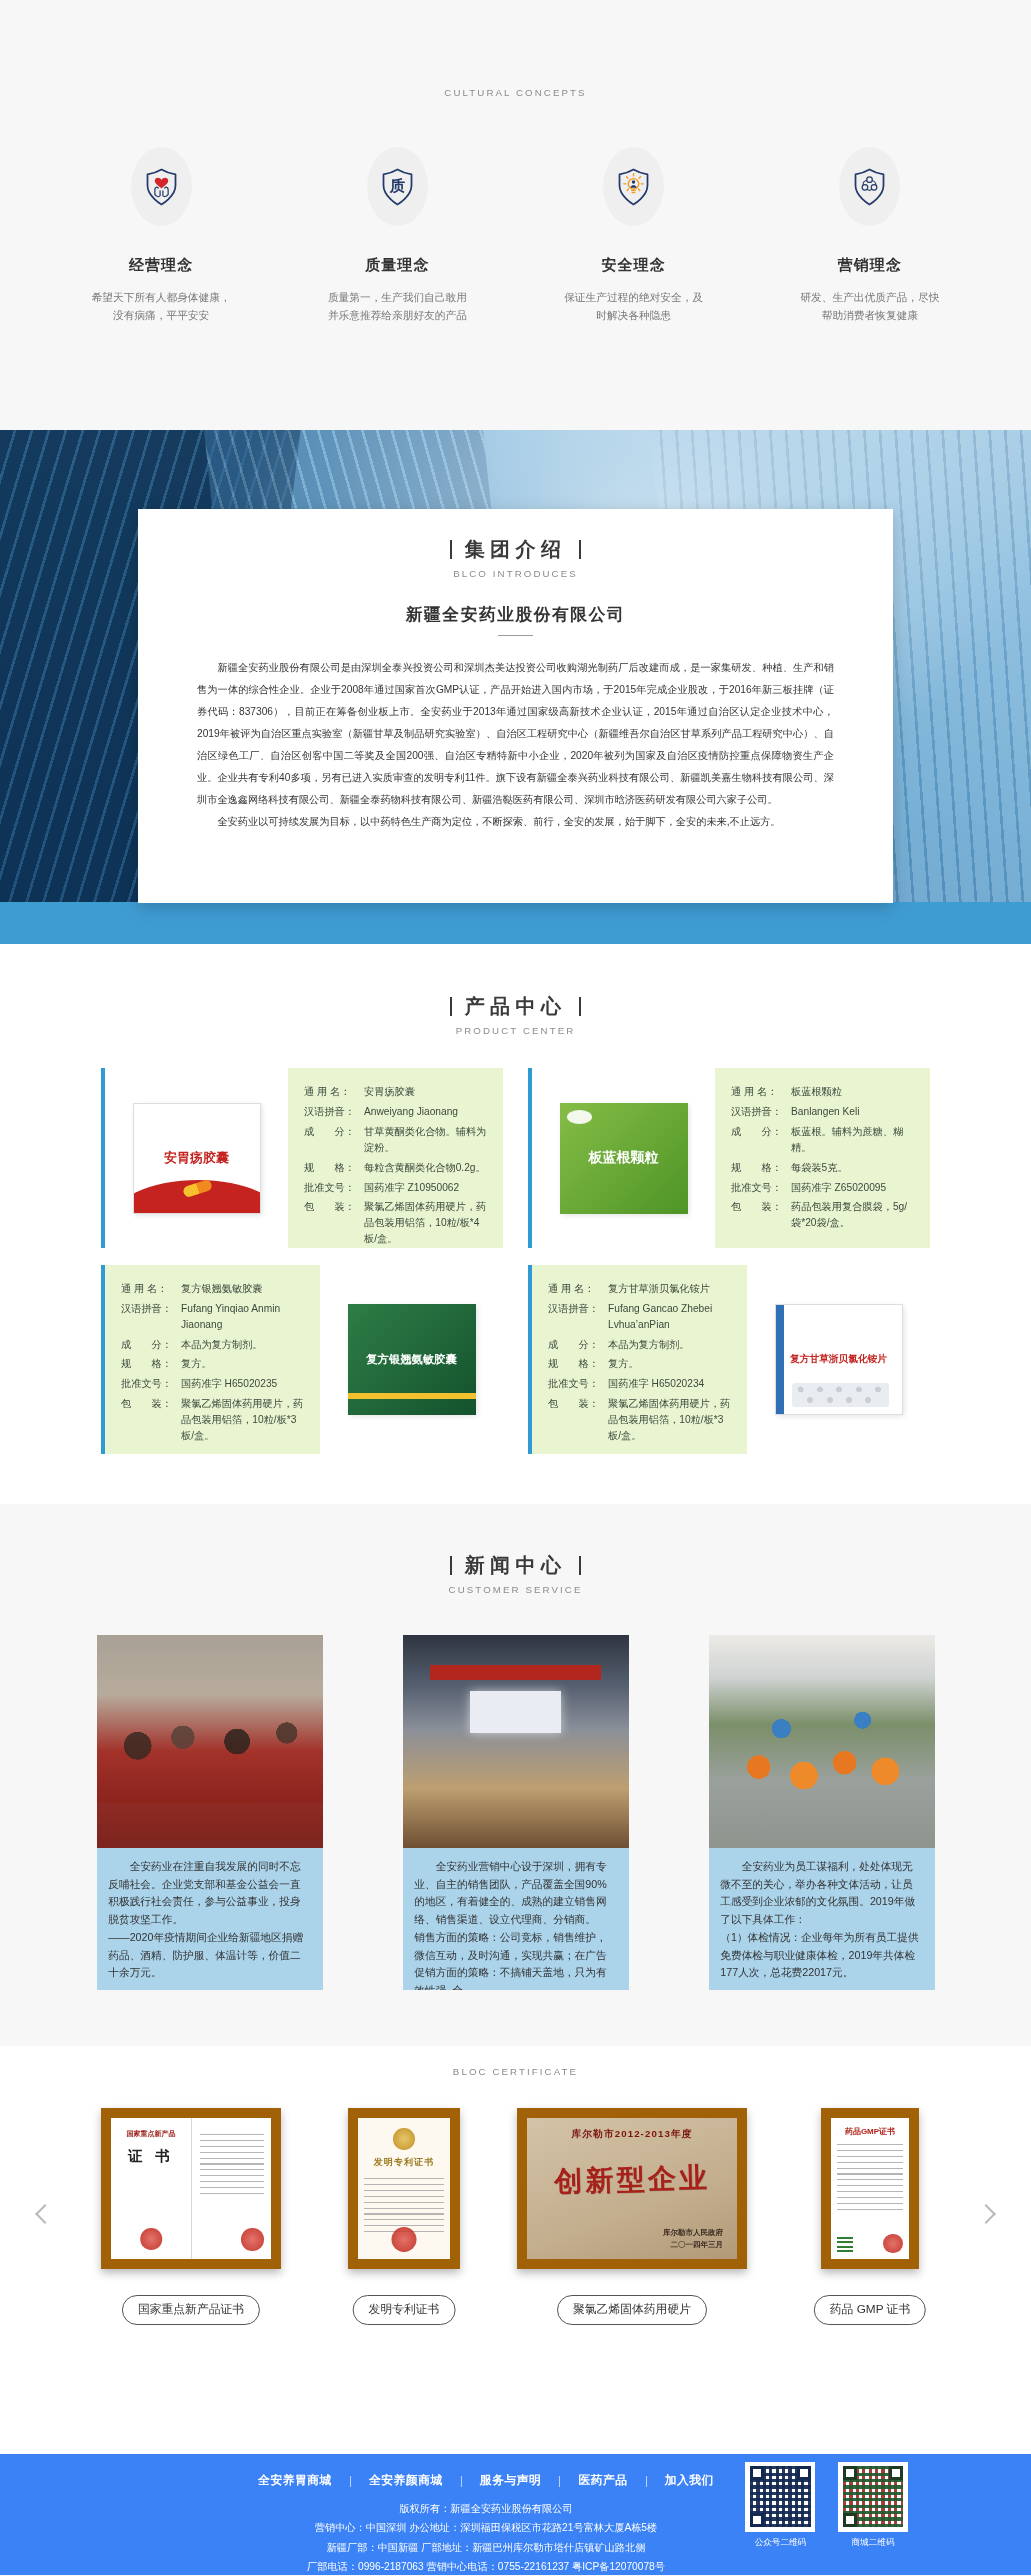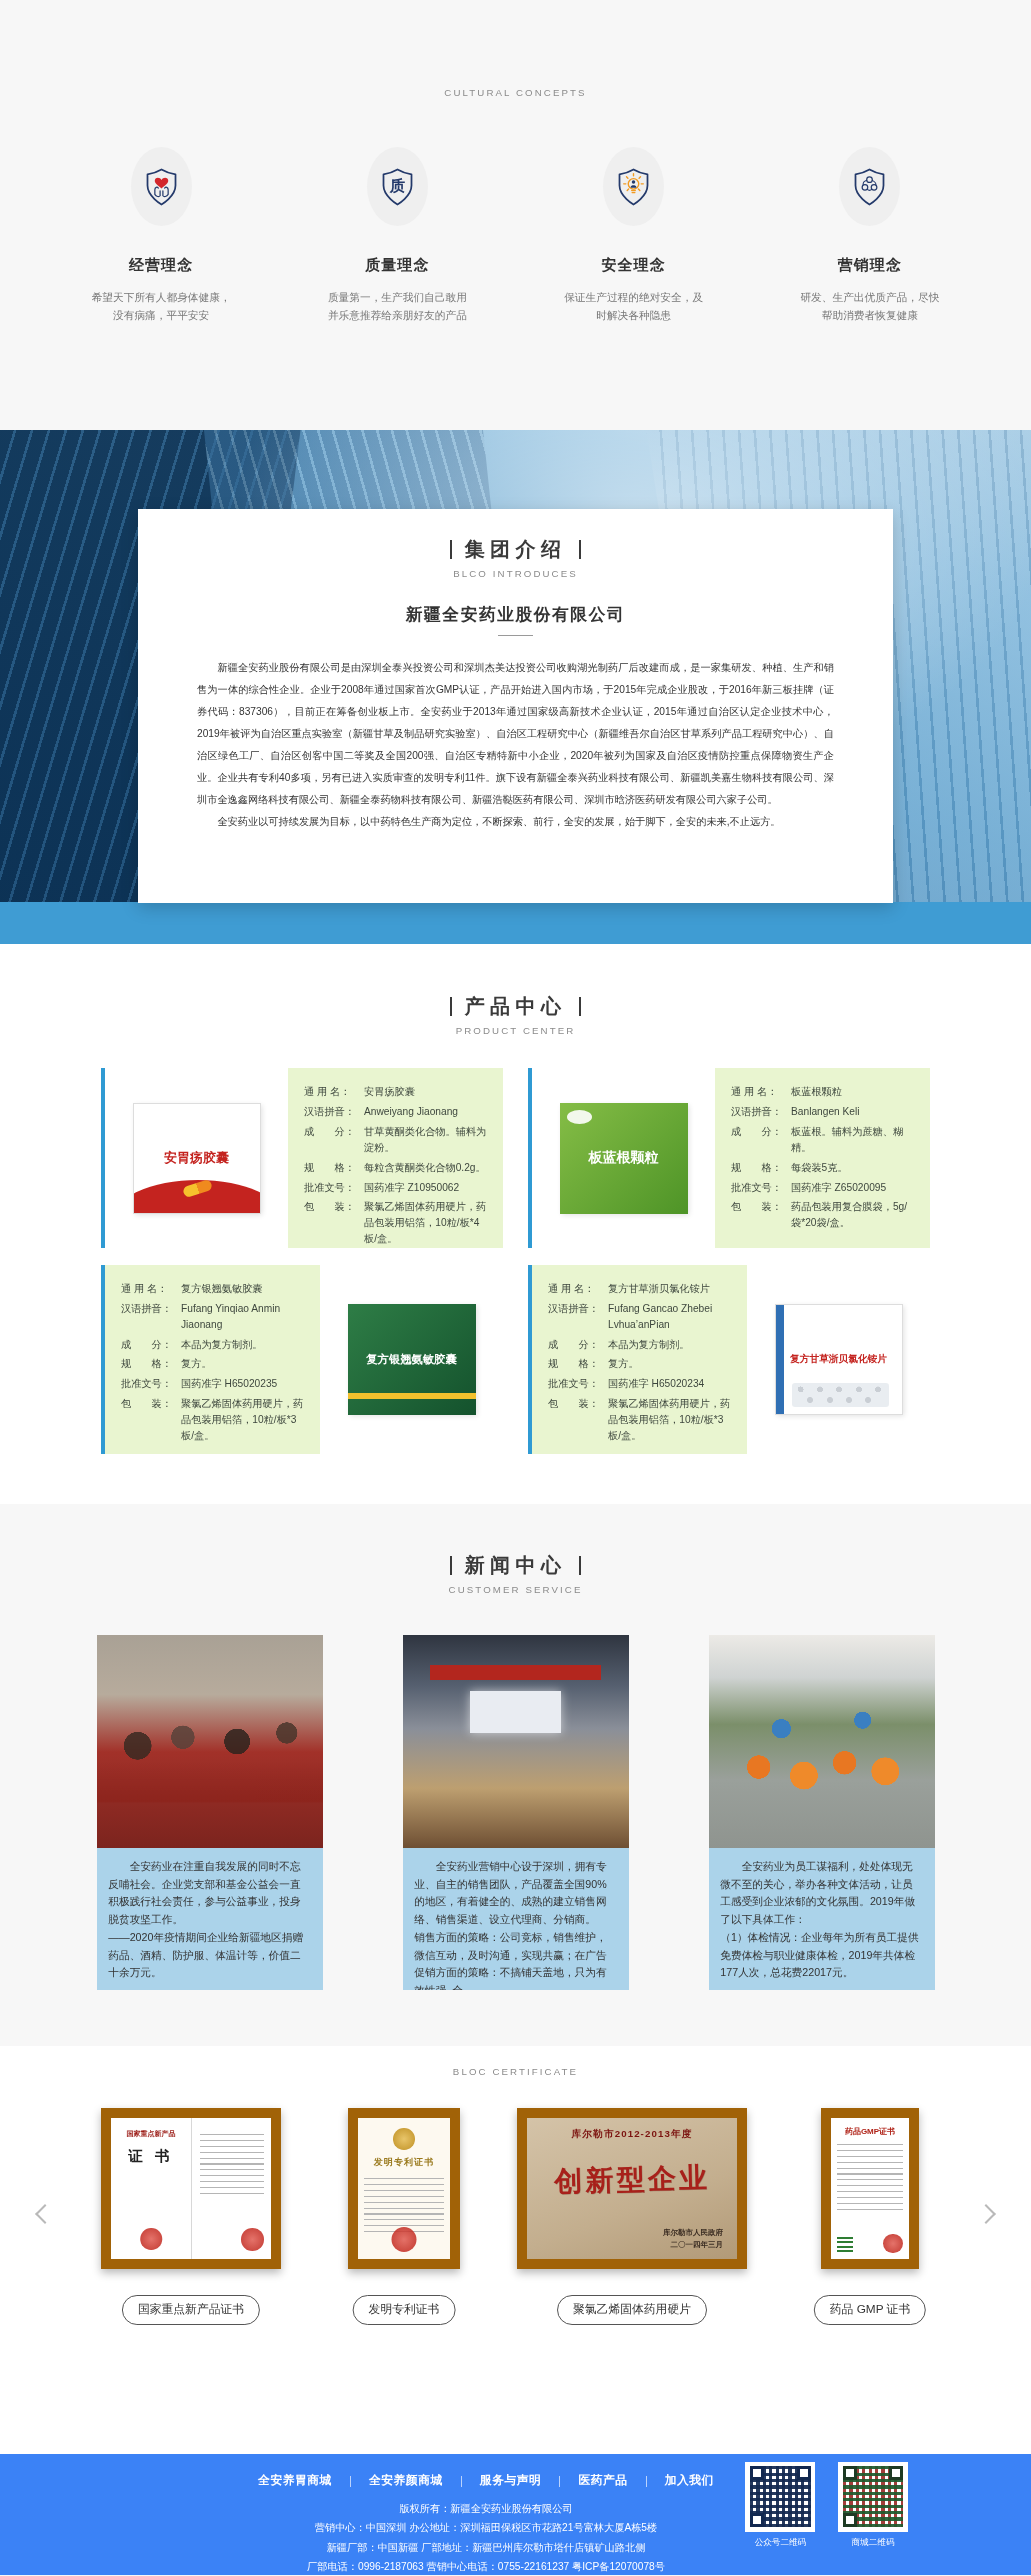--- a/index.html
+++ b/index.html
@@ -114,21 +114,21 @@
 
   
   .certs { height:408px; background:#fff; position:relative; overflow:hidden; }
   .certs .sec-head { padding-top:15px; }
   .cert-row { position:relative; width:829px; margin:31px auto 0; height:220px; }
   .cert { position:absolute; top:0; height:161px; background:#a16207; padding:10px; box-shadow:0 4.3px 8.6px rgba(0,0,0,.28); cursor:pointer; }
   .cert-inner { width:100%; height:100%; background:#fff; position:relative; overflow:hidden; }
   .lines { background:repeating-linear-gradient(180deg,#b5b5b5 0 1.1px,transparent 1.1px 5.9px); }
   .seal { border-radius:50%; background:radial-gradient(circle,#e05a50 0%,#c32a20 70%); opacity:.85; position:absolute; }
   .cert1 { left:0; width:180px; }
-  .cert1 .cert-inner { display:flex;font-family:Liberation Serif, serif; }
+  .cert1 .cert-inner { display:flex; }
   .cert1 .page { width:50%; padding:10.7px 7.5px; position:relative; }
   .cert1 .page + .page { border-left:1.1px solid #d8d8d8; }
   .cert1 .doc-small { font-size:7px; color:#9c1d17; text-align:center; font-weight:700; }
   .cert1 .doc-big { margin-top:7.5px; font-size:14.5px; letter-spacing:4.3px; text-align:center; font-weight:700; color:#222; }
   .cert1 .lines { height:64px; margin-top:8.6px; }
   .cert1 .seal { width:22.6px; height:22.6px; right:7.5px; bottom:8.6px; }
   .cert2 { left:247px; width:112px; }
   .cert2 .cert-inner { background:#fdf9f0; padding:8.6px 6.4px; text-align:center; }
   .cert2 .emblem { width:21.5px; height:21.5px; margin:1.1px auto 0; border-radius:50%; background:radial-gradient(circle,#e8c56a 0%,#c79a31 80%); }
   .cert2 .doc-title { margin-top:6.4px; font-size:9px; font-weight:700; color:#9a7a1e; letter-spacing:1.1px; }

